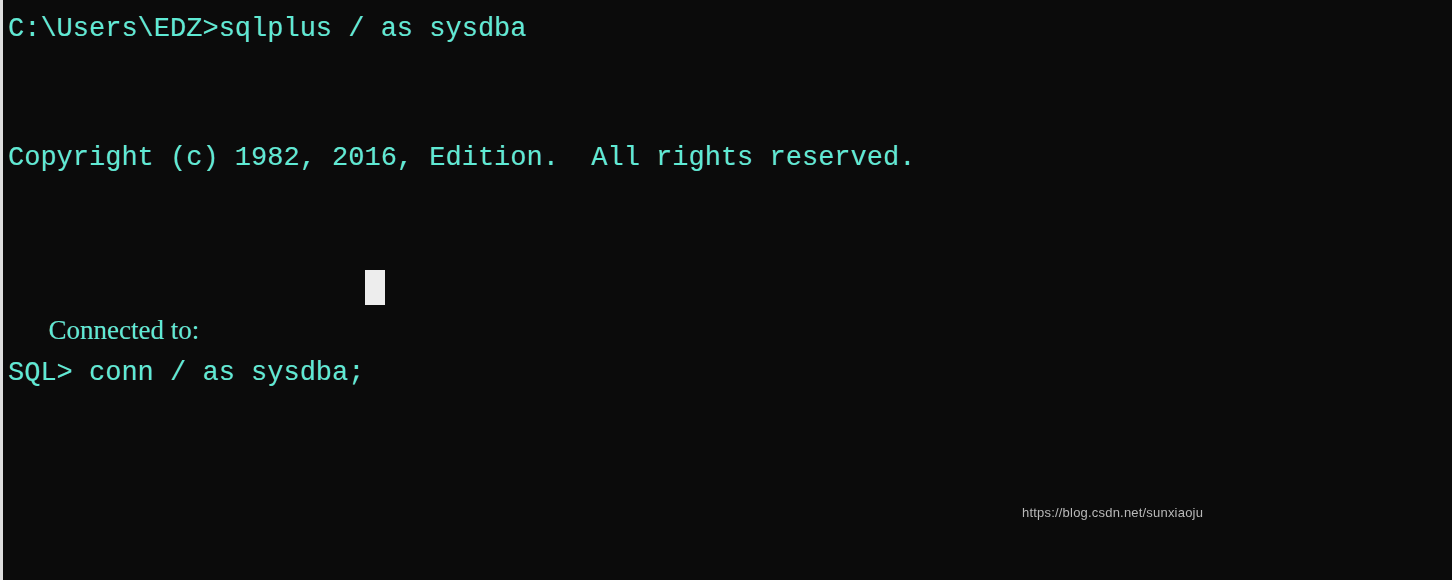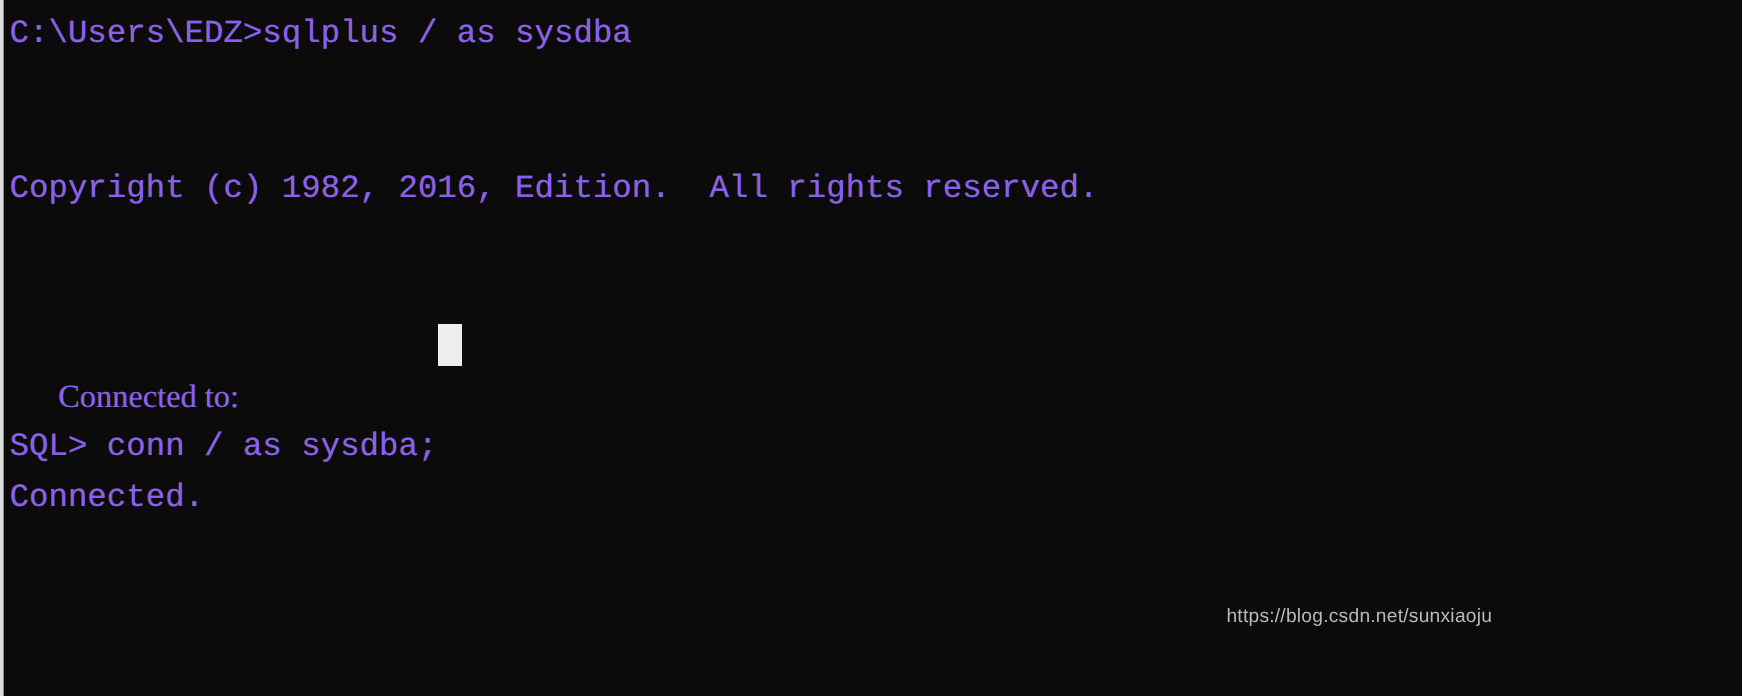--- a/index.html
+++ b/index.html
@@ -28,21 +28,21 @@
     left: 8px;
     top: 8px;
     right: 0;
     bottom: 0;
   }
   .line {
     height: 43px;
     line-height: 43px;
     font-size: 27px;
     letter-spacing: 0px;
-    color: #8b5cf6;
+    color: #5eead4;
     white-space: pre;
     text-shadow: 0.5px 0 0 rgba(120,150,190,0.35), -0.5px 0 0 rgba(190,140,90,0.30);
   }
   .line.blank {
     color: transparent;
   }
   .cursor-line {
     position: relative;
     font-family: Liberation Serif, serif;
   }
@@ -52,21 +52,21 @@
     top: 4px;
     width: 20px;
     height: 35px;
     background: #ededed;
   }
   .watermark {
     position: absolute;
     left: 1022px;
     top: 505px;
     font-family: "Liberation Sans", "DejaVu Sans", sans-serif;
-    font-size: 16px;
+    font-size: 13px;
     color: #b9b9b9;
     white-space: pre;
     letter-spacing: 0.2px;
   }
 </style>
 </head>
 <body>
 
 <div id="terminal">
   <div class="screen">
@@ -87,21 +87,20 @@
     <div class="line cursor-line">
       <span>Connected to:</span>
       <span class="cursor"></span>
     </div>
 
 
     <div class="line blank"></div>
 
     <div class="line">SQL&gt; conn / as sysdba;</div>
 
-    <div class="line">Connected.</div>
 
 
     <div class="line blank"></div>
 
   </div>
 
   <div class="watermark">https://blog.csdn.net/sunxiaoju</div>
 </div>
 
 </body></html>

